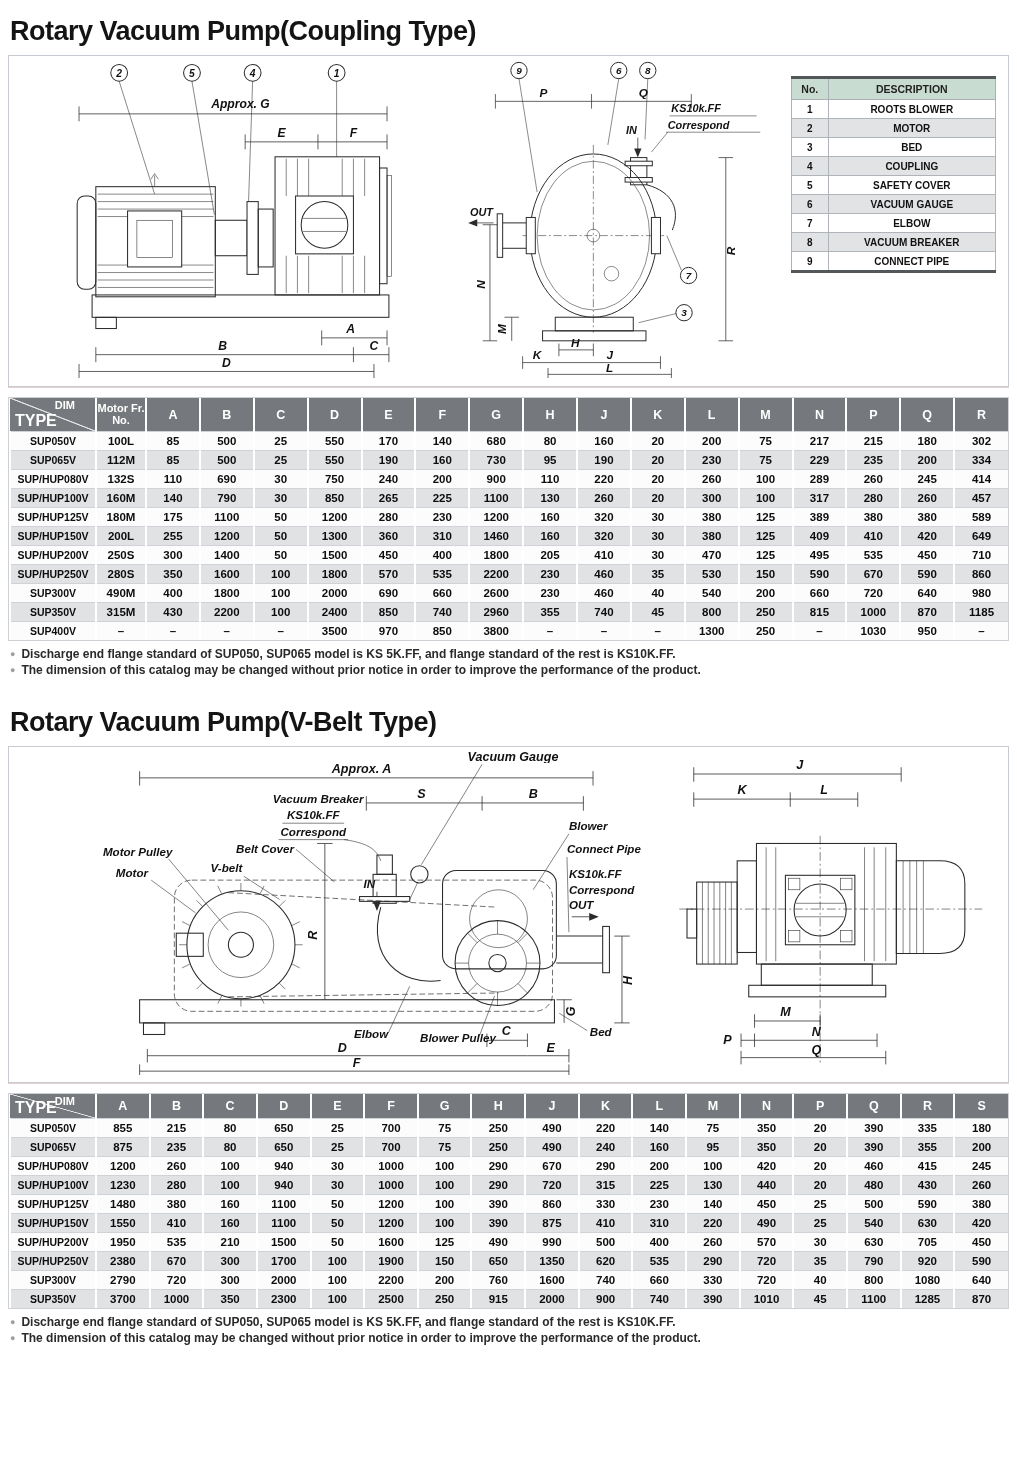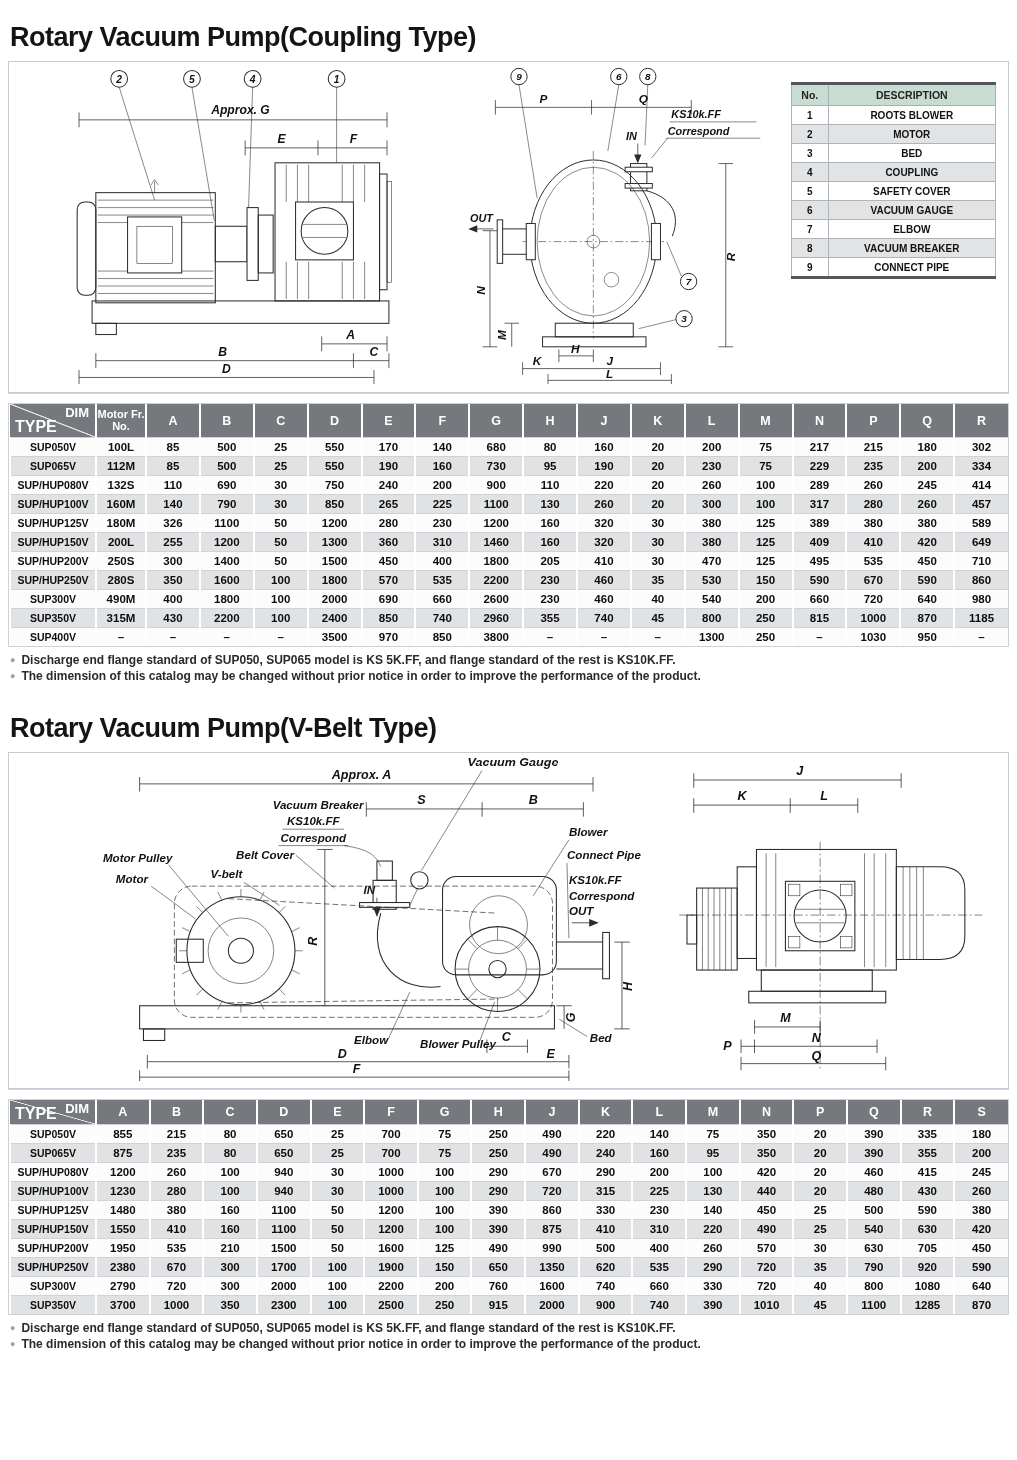--- a/index.html
+++ b/index.html
@@ -1,29 +1,29 @@
 <!DOCTYPE html>
 <html><head>
 <meta charset="utf-8">
 <style>
   html,body{margin:0;padding:0;background:#fff;}
   body{width:1017px;height:1460px;position:relative;font-family:"Liberation Sans",sans-serif;color:#111;overflow:hidden;}
-  .page{padding:12px 8px;}
+  .page{padding:6px 8px;}
   h1.sec-title{font-size:27px;font-weight:bold;color:#141414;margin:10px 0 8px 2px;letter-spacing:-0.5px;}
   .diagram-box{border:1px solid #c6cbd1;box-shadow:inset 0 0 0 2px #ffffff, 0 1px 0 #e8cfd2;background:#fff;display:flex;align-items:flex-start;overflow:hidden;}
   .diagram-box svg{display:block;}
   
   .tbl-wrap{margin-top:10px;border:1px solid #cdd0d4;}
   table.dim{width:100%;border-collapse:collapse;font-weight:bold;table-layout:fixed;}
   table.dim thead th{background:#75787c;color:#fff;font-size:12.5px;border-left:2px solid #fff;padding:5px 0;}
   table.dim thead th:first-child{border-left:none;}
   table.dim.has-motor thead th:nth-child(2){font-size:11px;line-height:1.05;}
   table.dim th.corner{position:relative;background:#75787c;}
   table.dim th.corner .diag{position:absolute;inset:0;background:linear-gradient(to top right,transparent 48.5%,rgba(255,255,255,.8) 49.5%,rgba(255,255,255,.8) 50.5%,transparent 51.5%);}
-  table.dim th.corner .dim-word{position:absolute;top:1px;right:6px;font-size:13px;}
+  table.dim th.corner .dim-word{position:absolute;top:1px;right:20px;font-size:11px;}
   table.dim th.corner .type-word{position:absolute;bottom:1px;left:5px;font-size:16px;}
   table.dim tbody tr:nth-child(odd){background:#fcfcfd;}
   table.dim tbody tr:nth-child(even){background:#e0e2e4;}
   table.dim tbody th,table.dim tbody td{font-size:11.5px;text-align:center;border-left:2px solid #fff;border-top:1px solid #cfd2d6;padding:3px 0;color:#0d0d0d;}
   table.dim tbody th{font-size:10.5px;}
   table.dim col.c-type{width:86px;}
   table.dim.has-motor col.c-motor{width:50px;}
   
   table.parts{border-collapse:collapse;width:205px;font-weight:bold;margin:20px 8px 0 12px;border-top:3px solid #54575a;border-bottom:3px solid #54575a;}
   table.parts thead th{background:#c9dcd2;color:#222;font-size:10.5px;border:1px solid #a8afb5;padding:4px 2px;}
@@ -350,21 +350,21 @@
             <td>300</td>
             <td>100</td>
             <td>317</td>
             <td>280</td>
             <td>260</td>
             <td>457</td>
           </tr>
           <tr>
             <th>SUP/HUP125V</th>
             <td>180M</td>
-            <td>326</td>
+            <td>175</td>
             <td>1100</td>
             <td>50</td>
             <td>1200</td>
             <td>280</td>
             <td>230</td>
             <td>1200</td>
             <td>160</td>
             <td>320</td>
             <td>30</td>
             <td>380</td>

